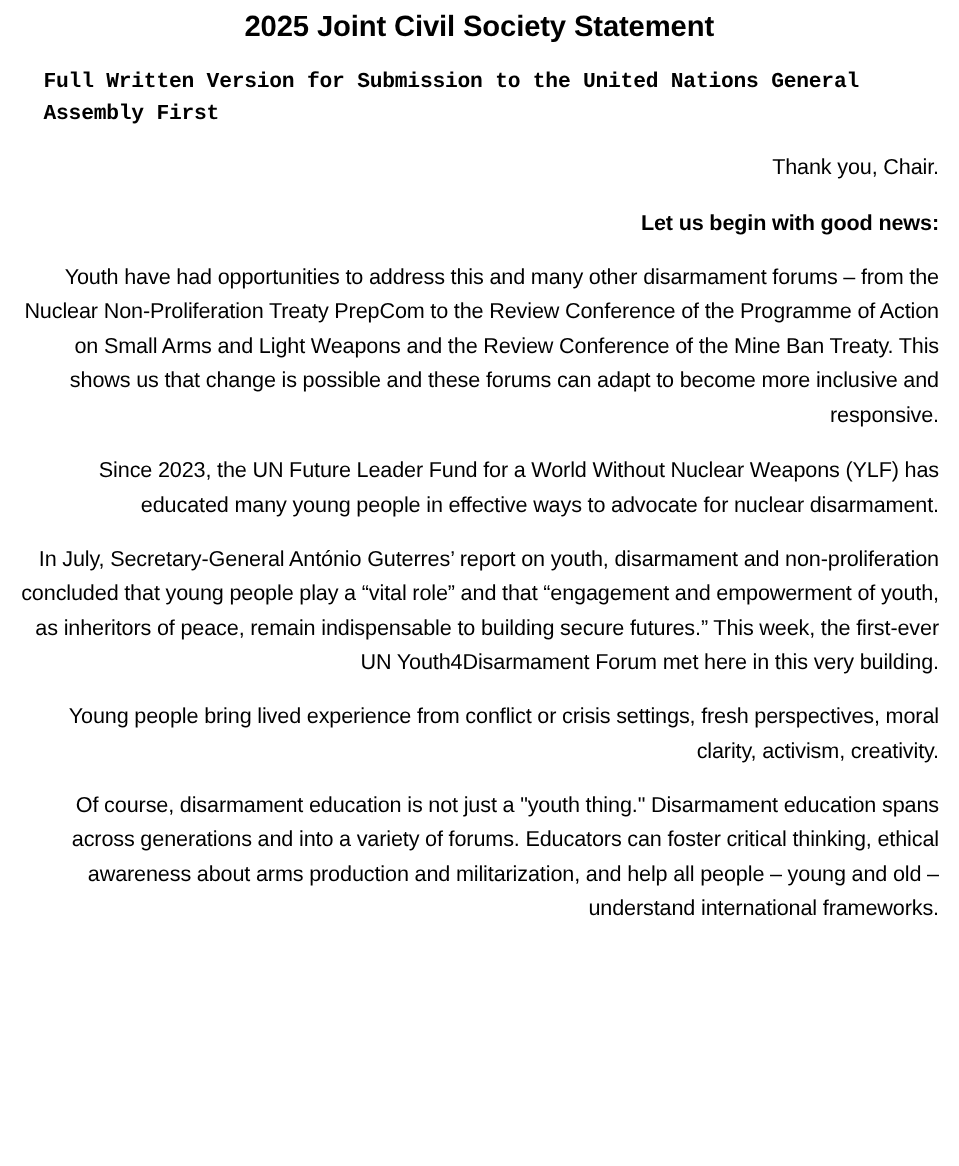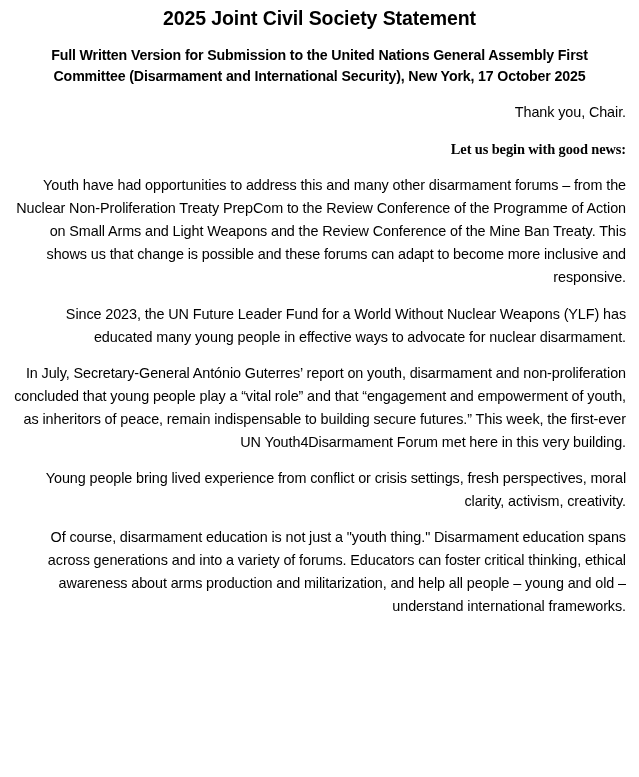--- a/index.html
+++ b/index.html
@@ -26,61 +26,60 @@
     text-align: center;
     padding-top: 5px;
   }
   .title-line {
     font-size: 19.5px;
     font-weight: bold;
     line-height: 26px;
     letter-spacing: -0.1px;
   }
   .subtitle-block {
-    text-align: center;
+    text-align: left;
     margin-top: 14px;
     padding: 0 16px;
+    font-family: Liberation Mono, monospace;
   }
   .subtitle-line {
     font-size: 14.2px;
     font-weight: bold;
     line-height: 20.5px;
     letter-spacing: -0.15px;
   }
   .body-block {
     margin-top: 15px;
   }
   p.para {
     margin: 0 0 13.5px 0;
     font-size: 14.4px;
     line-height: 23px;
     letter-spacing: -0.08px;
     text-align: right;
     word-spacing: -0.1px;
   }
   p.para.bold {
     font-weight: bold;
-    font-family: Liberation Serif, serif;
   }
   p.para.tight {
     margin-bottom: 13px;
   }
 </style>
 </head>
 <body>
 
 <div class="page">
 
   <div class="title-block">
     <div class="title-line">2025 Joint Civil Society Statement</div>
   </div>
 
   <div class="subtitle-block">
     <div class="subtitle-line">Full Written Version for Submission to the United Nations General Assembly First</div>
-    <div class="subtitle-line">Committee (Disarmament and International Security), New York, 17 October 2025</div>
   </div>
 
   <div class="body-block">
     <p class="para">Thank you, Chair.</p>
     <p class="para bold">Let us begin with good news:</p>
     <p class="para">Youth have had opportunities to address this and many other disarmament forums – from the Nuclear Non-Proliferation Treaty PrepCom to the Review Conference of the Programme of Action on Small Arms and Light Weapons and the Review Conference of the Mine Ban Treaty. This shows us that change is possible and these forums can adapt to become more inclusive and responsive.</p>
     <p class="para tight">Since 2023, the UN Future Leader Fund for a World Without Nuclear Weapons (YLF) has educated many young people in effective ways to advocate for nuclear disarmament.</p>
     <p class="para tight">In July, Secretary-General António Guterres’ report on youth, disarmament and non-proliferation concluded that young people play a “vital role” and that “engagement and empowerment of youth, as inheritors of peace, remain indispensable to building secure futures.” This week, the first-ever UN Youth4Disarmament Forum met here in this very building.</p>
     <p class="para tight">Young people bring lived experience from conflict or crisis settings, fresh perspectives, moral clarity, activism, creativity.</p>
     <p class="para tight">Of course, disarmament education is not just a "youth thing." Disarmament education spans across generations and into a variety of forums. Educators can foster critical thinking, ethical awareness about arms production and militarization, and help all people – young and old – understand international frameworks.</p>

